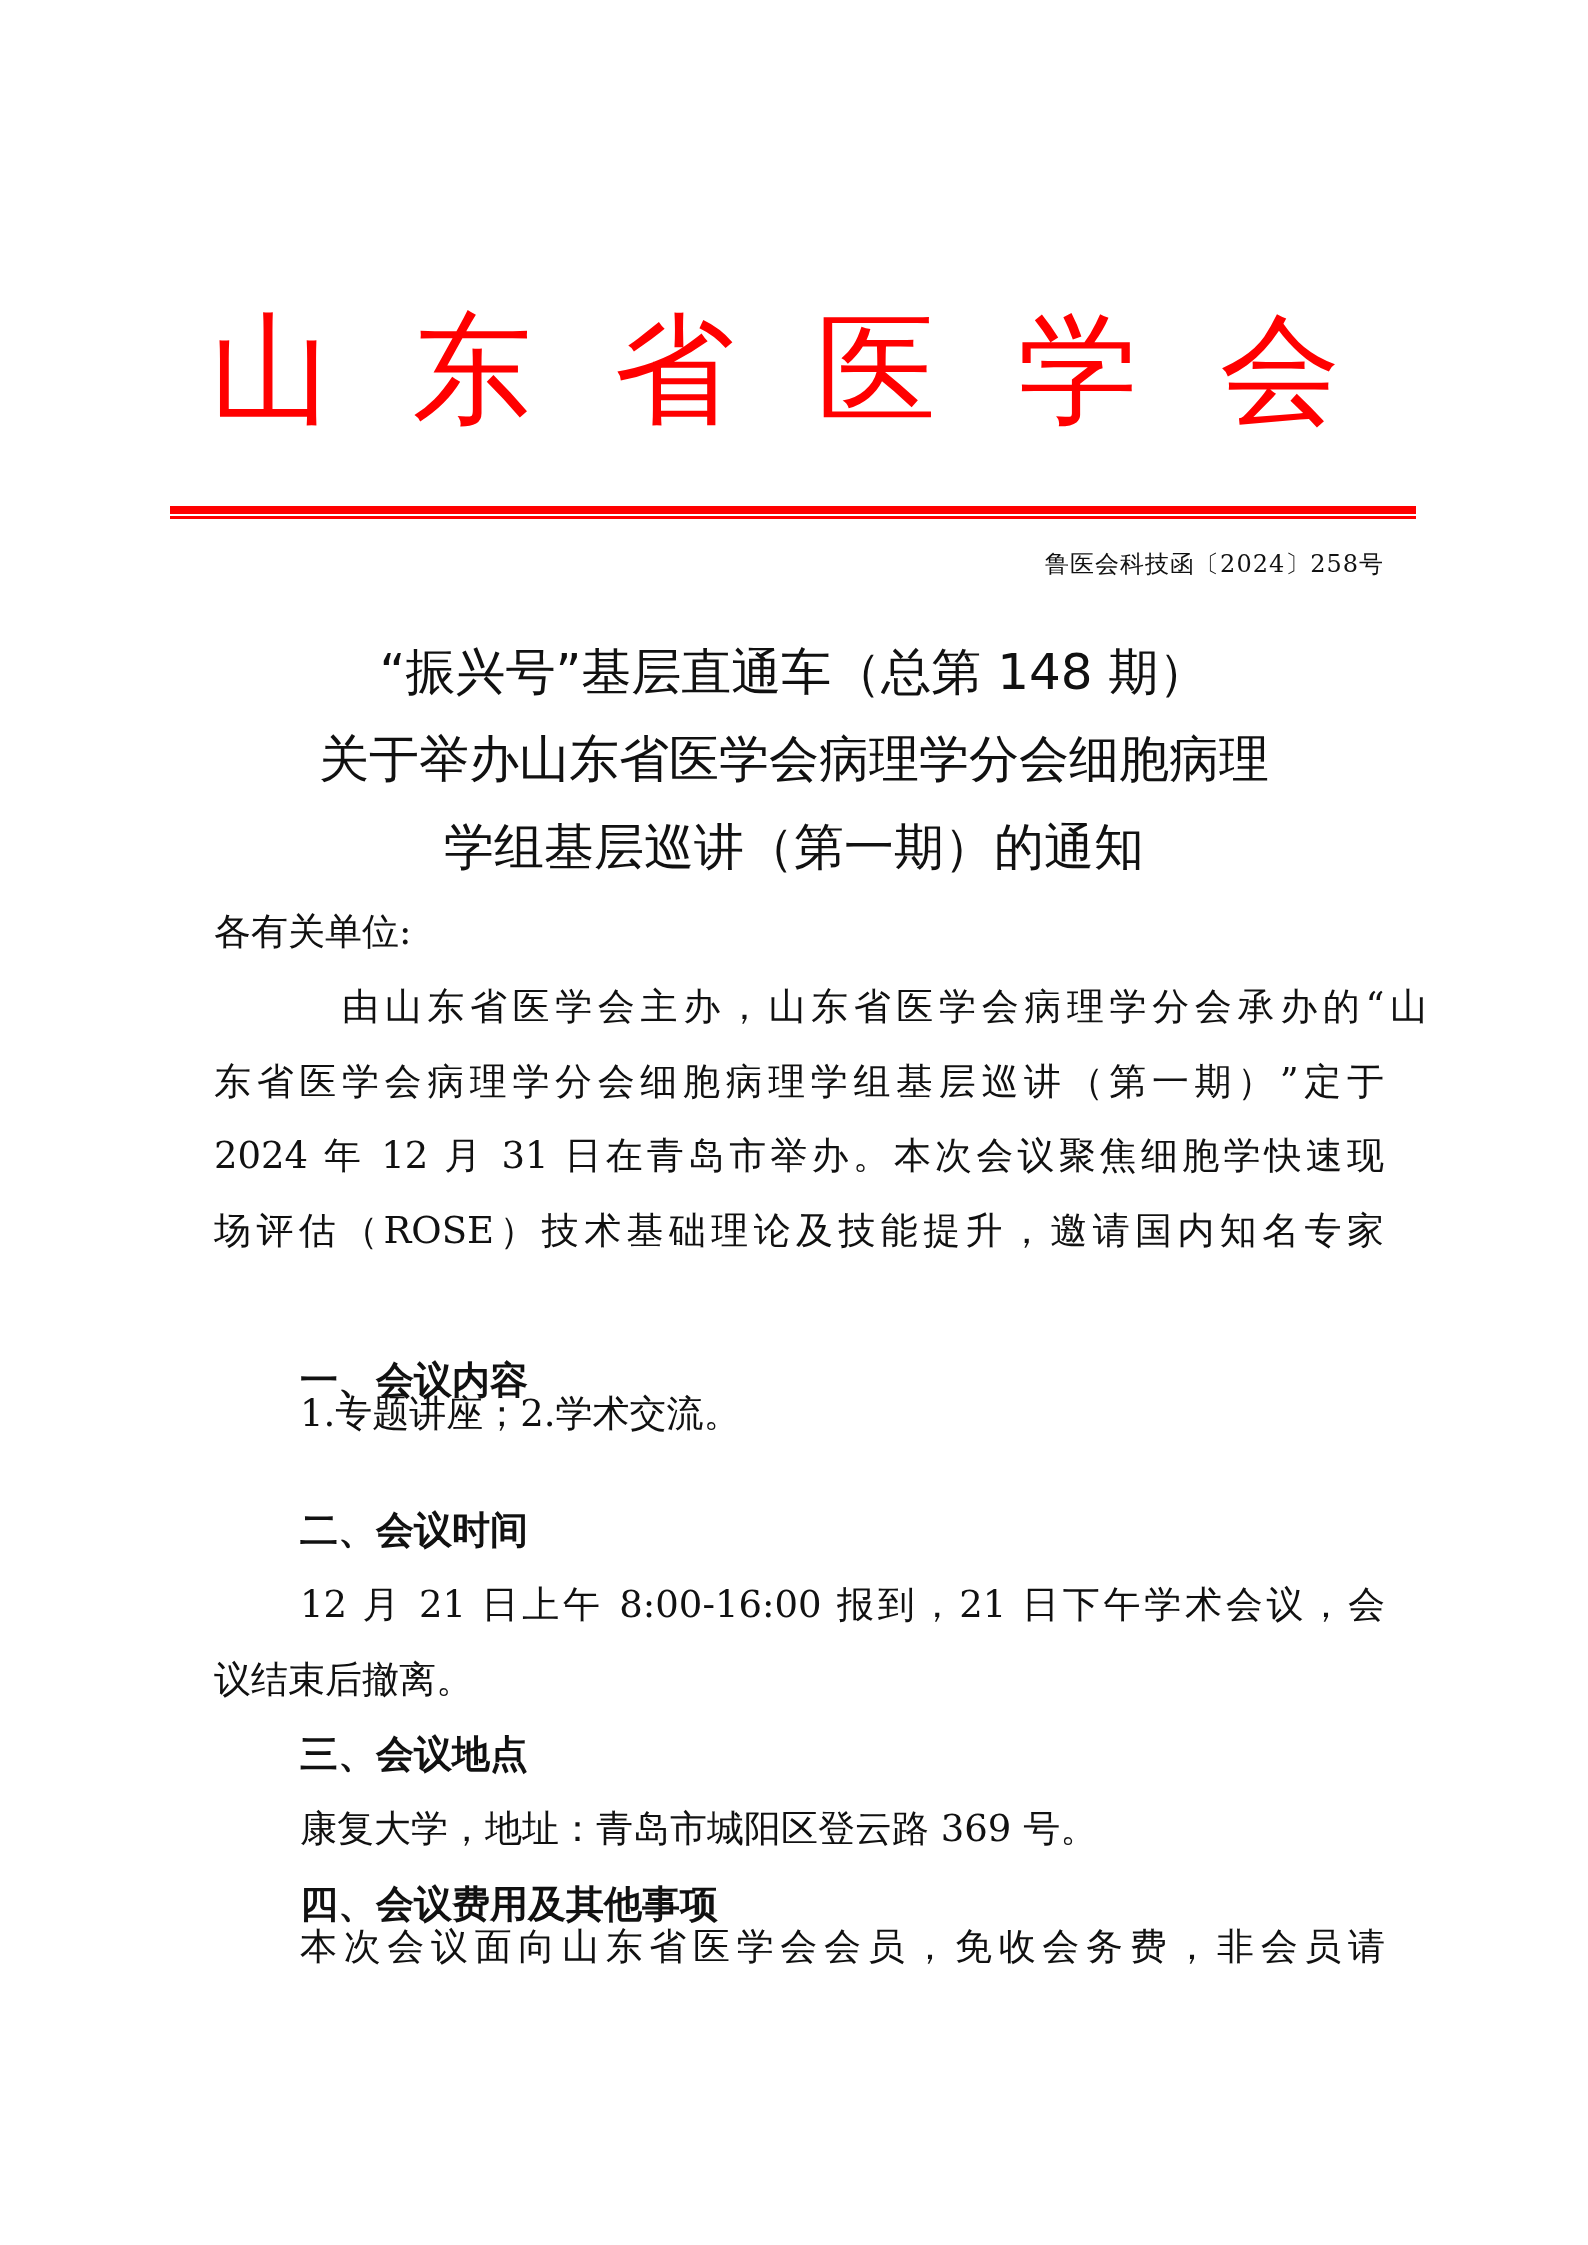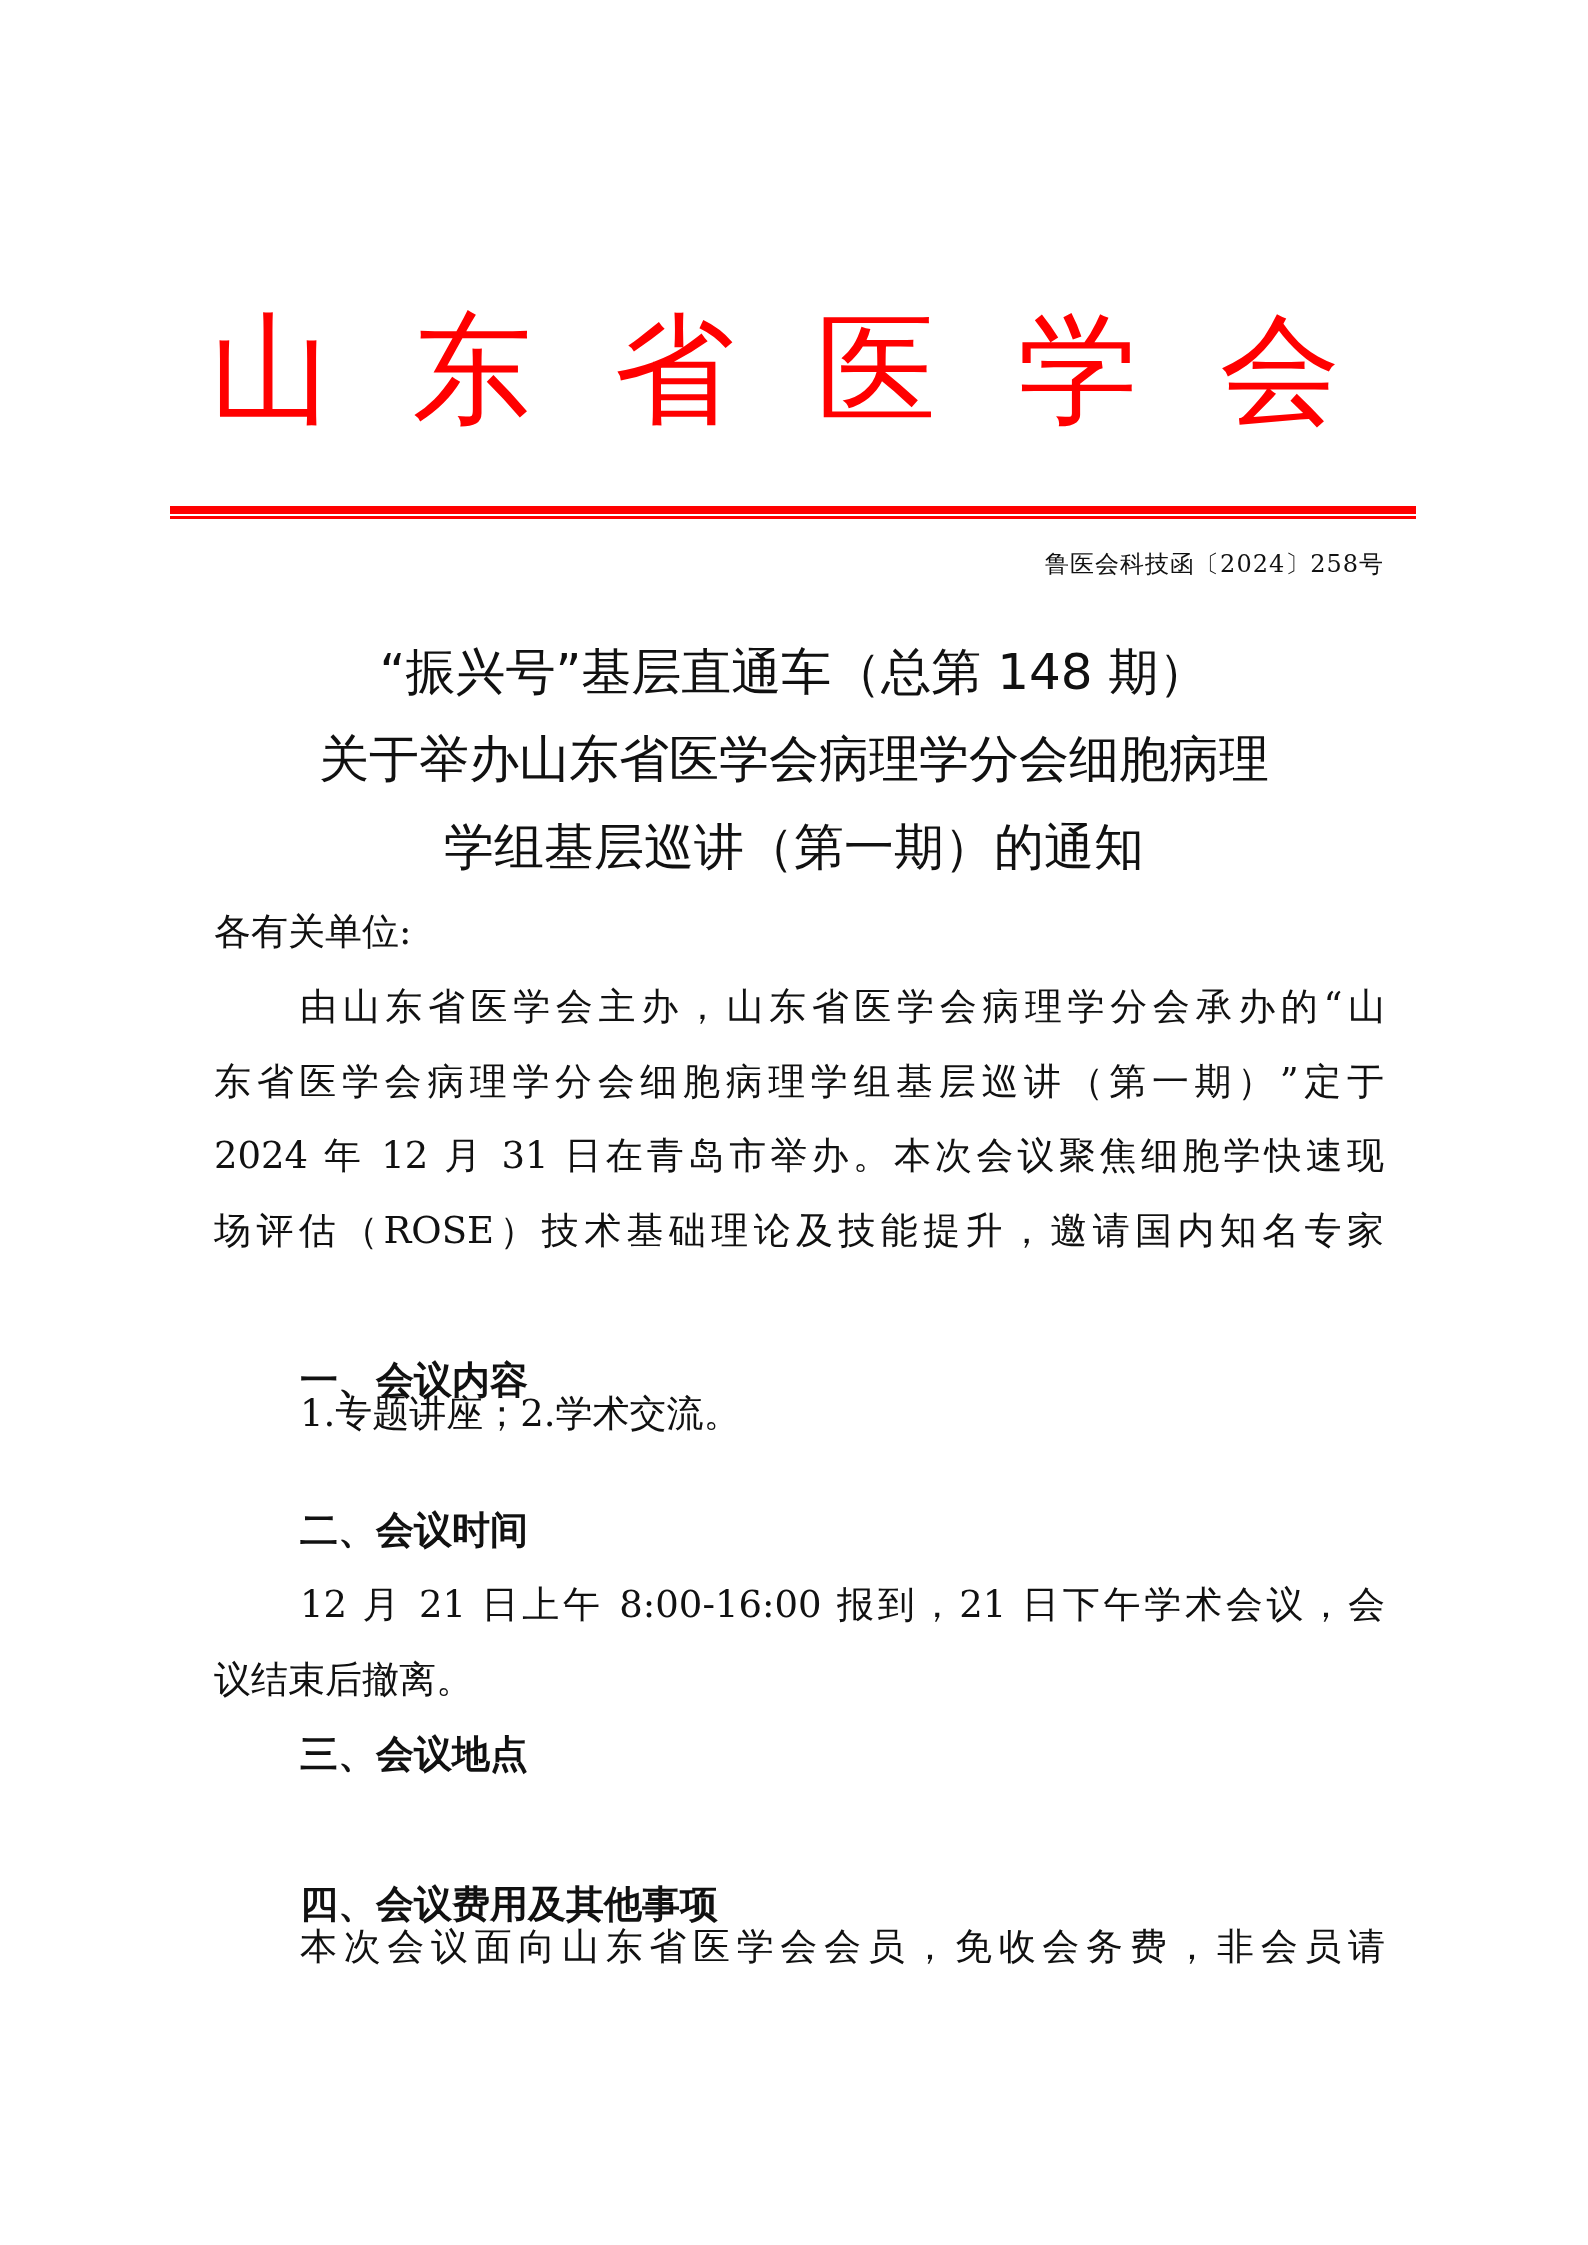--- a/index.html
+++ b/index.html
@@ -52,30 +52,31 @@
   <div class="rule-thin"></div>
 
   <div class="doc-number">鲁医会科技函〔2024〕258号</div>
 
   <div class="title t1">“振兴号”基层直通车（总第 148 期）</div>
   <div class="title t2">关于举办山东省医学会病理学分会细胞病理</div>
   <div class="title t3">学组基层巡讲（第一期）的通知</div>
 
   <div class="line" style="top:907px;">各有关单位:</div>
 
-  <div class="line indent just" style="top:982px;">由山东省医学会主办，山东省医学会病理学分会承办的“山</div>
+  <div class="line indent just" style="top:982px;margin-left:42px;">由山东省医学会主办，山东省医学会病理学分会承办的“山</div>
   <div class="line just" style="top:1057px;">东省医学会病理学分会细胞病理学组基层巡讲（第一期）”定于</div>
   <div class="line just" style="top:1131px;">2024 年 12 月 31 日在青岛市举办。本次会议聚焦细胞学快速现</div>
   <div class="line just" style="top:1206px;">场评估（ROSE）技术基础理论及技能提升，邀请国内知名专家</div>
 
   <div class="heading" style="top:1355px;">一、会议内容</div>
   <div class="line indent" style="top:1389px;">1.专题讲座；2.学术交流。</div>
 
   <div class="heading" style="top:1505px;">二、会议时间</div>
   <div class="line indent just" style="top:1580px;">12 月 21 日上午 8:00-16:00 报到，21 日下午学术会议，会</div>
   <div class="line" style="top:1655px;">议结束后撤离。</div>
 
   <div class="heading" style="top:1729px;">三、会议地点</div>
+  <div class="line indent" style="top:1804px;">康复大学，地址：青岛市城阳区登云路 369 号。</div>
 
   <div class="heading" style="top:1879px;">四、会议费用及其他事项</div>
   <div class="line indent just" style="top:1922px;">本次会议面向山东省医学会会员，免收会务费，非会员请</div>
 
 </div>
 
 </body></html>

